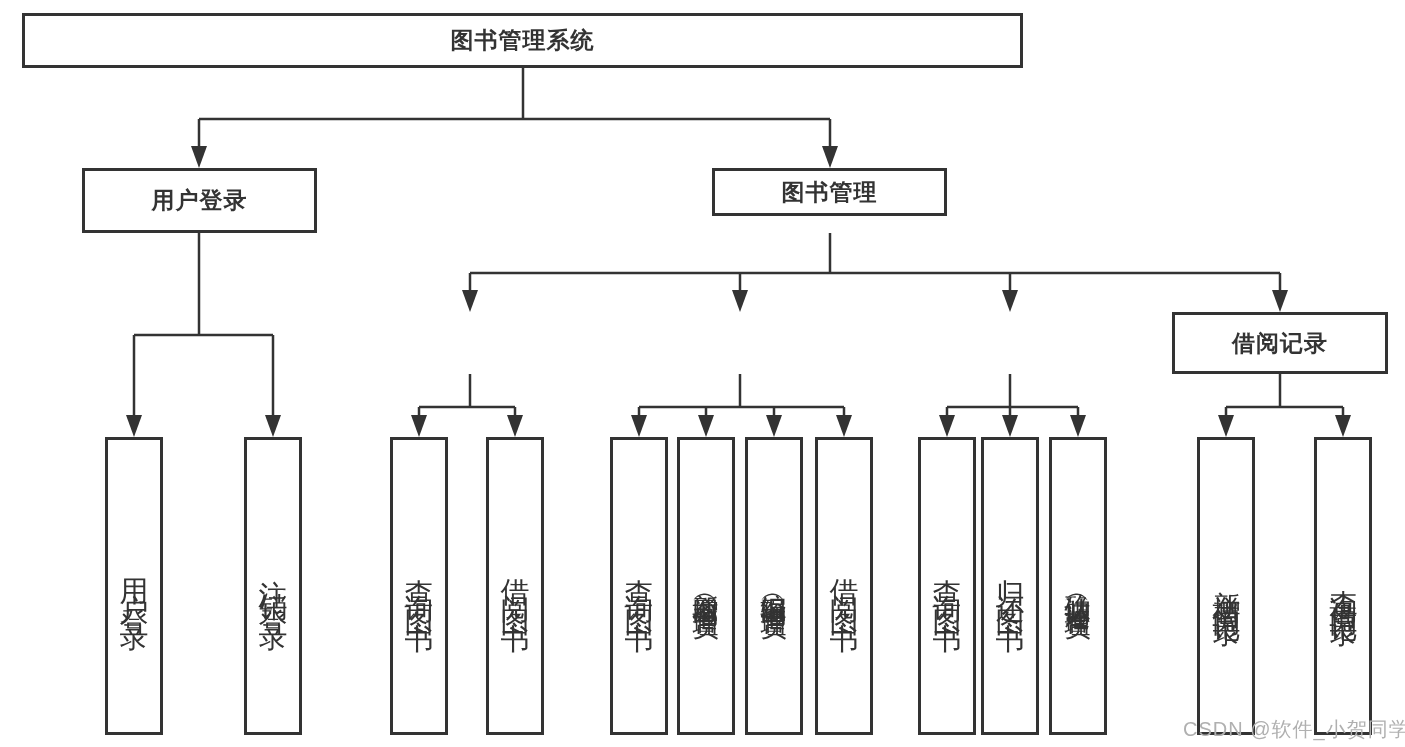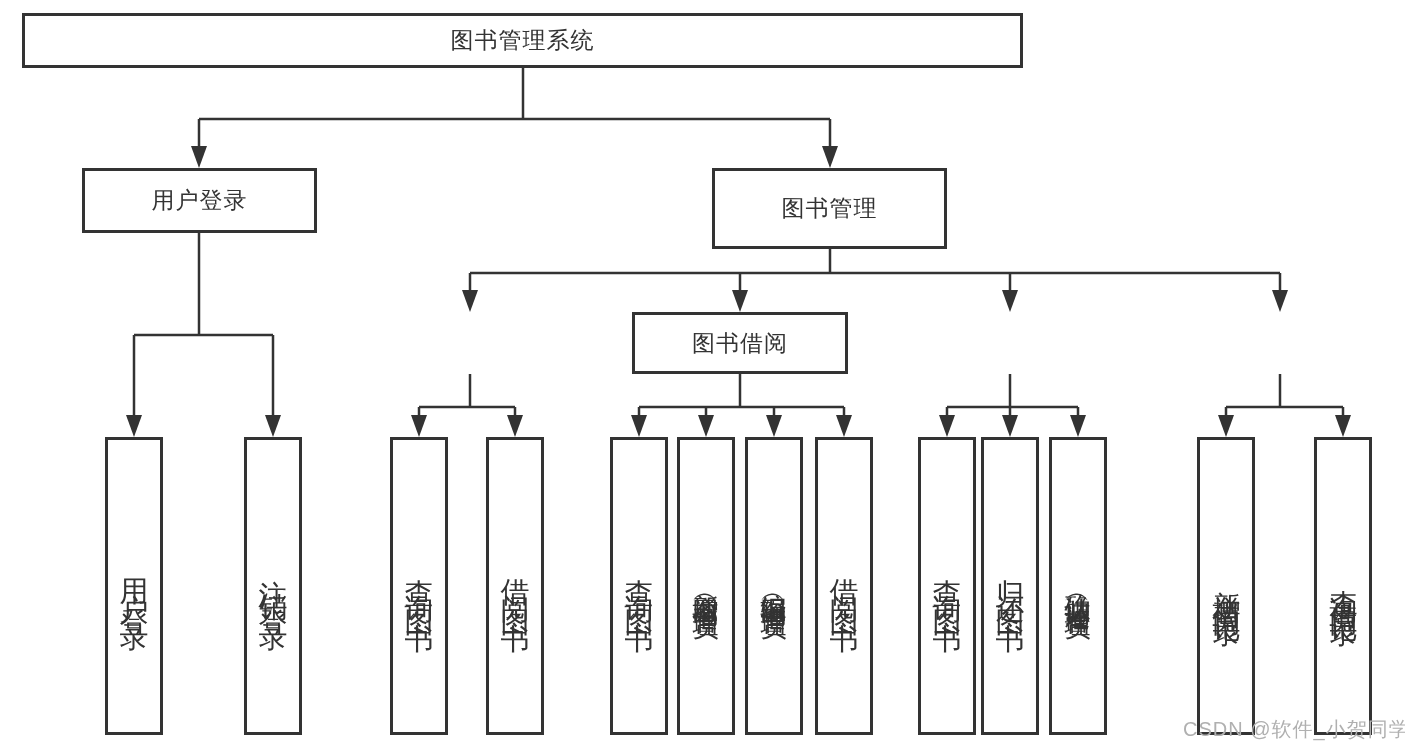--- a/index.html
+++ b/index.html
@@ -29,25 +29,25 @@
   .box {
     position: absolute;
     background: #ffffff;
     border: 3px solid var(--line-color);
     color: var(--text-color);
     display: flex;
     align-items: center;
     justify-content: center;
     text-align: center;
   }
-  .hlabel { font-size: 23px; letter-spacing: 1px; }
+  .hlabel { font-size: 23px; letter-spacing: 1px; font-weight: bold; }
   
   .n-root { left: 22px;   top: 13px;  width: 1001px; height: 55px; }
   .n-user { left: 82px;   top: 168px; width: 235px;  height: 65px; }
-  .n-mgmt { left: 712px;  top: 168px; width: 235px;  height: 81px; }
+  .n-mgmt { left: 712px;  top: 168px; width: 235px;  height: 48px; }
   .n-nb   { left: 362px;  top: 312px; width: 216px;  height: 62px; }
   .n-bw   { left: 632px;  top: 312px; width: 216px;  height: 62px; }
   .n-cur  { left: 902px;  top: 312px; width: 216px;  height: 62px; }
   .n-rec  { left: 1172px; top: 312px; width: 216px;  height: 62px; }
   
   .leaf { top: 437px; width: 58px; height: 298px; }
   .vtext {
     writing-mode: vertical-rl;
     text-orientation: mixed;
     font-size: 29px;
@@ -159,22 +159,22 @@
     <span class="hlabel">图书管理系统</span>
   </div>
 
   <div class="box n-user">
     <span class="hlabel">用户登录</span>
   </div>
   <div class="box n-mgmt">
     <span class="hlabel">图书管理</span>
   </div>
 
-  <div class="box n-bw">
-    <span class="hlabel">图书借阅</span>
+  <div class="box n-rec">
+    <span class="hlabel">借阅记录</span>
   </div>
 
   <div class="box leaf lf1">
     <span class="vtext">用户登录</span>
   </div>
   <div class="box leaf lf2">
     <span class="vtext">注销登录</span>
   </div>
   <div class="box leaf lf3">
     <span class="vtext">查询图书</span>

